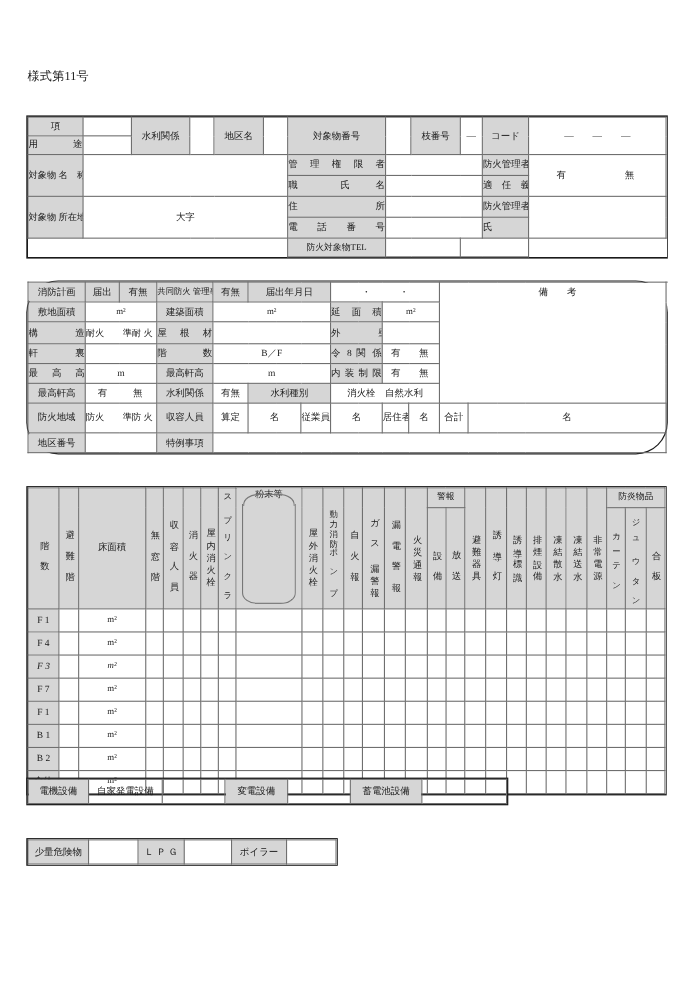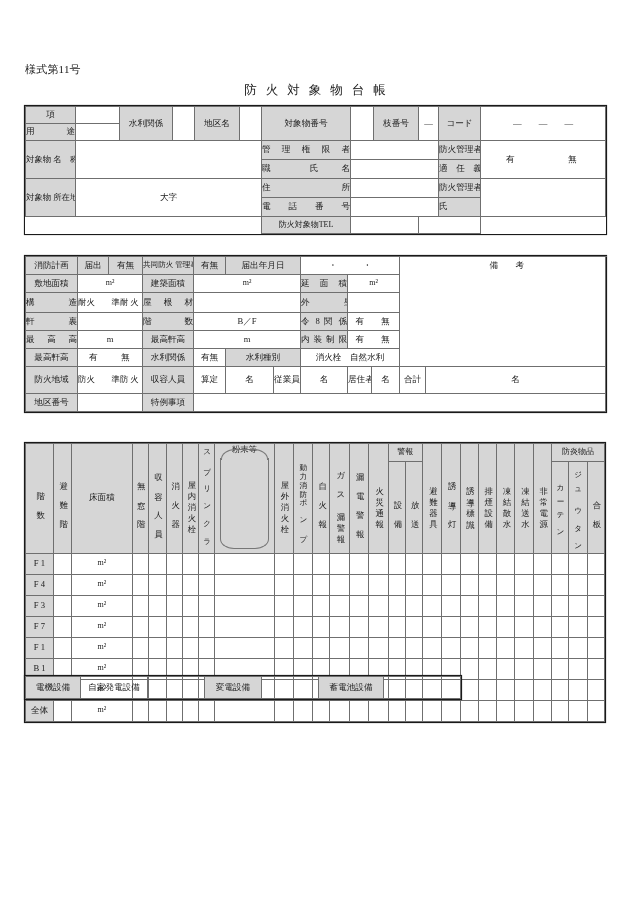--- a/index.html
+++ b/index.html
@@ -113,21 +113,20 @@
 
   .dot-row { letter-spacing: 0; }
 </style>
 </head>
 <body>
 
 <div class="page">
 
   <div class="form-no">様式第11号</div>
 
-  <div class="doc-title">防火対象物台帳</div>
 
   <table class="grid frame-outer" style="left:25px; top:106px; width:580px;">
     <colgroup>
       <col style="width:50px">
         <col style="width:44px">
         <col style="width:53px">
       <col style="width:22px">
         <col style="width:45px">
         <col style="width:22px">
       <col style="width:89px">
@@ -196,21 +195,21 @@
     <tr style="height:17px">
       <td colspan="6" style="border:none"></td>
       <td class="hd" style="font-size:8px">防火対象物TEL</td>
       <td colspan="2"></td>
       <td colspan="2"></td>
       <td colspan="2" style="border:none"></td>
     </tr>
   </tbody>
     </table>
 
-  <table class="grid frame-outer" style="left:25px; top:256px; width:580px;">
+  <table class="grid frame-outer" style="left:25px; top:256px; width:580px;border-radius:28px;">
     <colgroup>
       <col style="width:52px">
         <col style="width:31px">
         <col style="width:34px">
       <col style="width:51px">
         <col style="width:32px">
         <col style="width:25px">
       <col style="width:23px">
         <col style="width:27px">
         <col style="width:25px">
@@ -556,21 +555,21 @@
           <td></td>
           <td></td>
           <td></td>
           <td></td>
           <td></td>
           <td></td>
           <td></td>
           <td></td>
           <td></td>
         </tr>
-        <tr style="height: 21px;">
+        <tr style="height: 21px; font-style: italic;">
           <td class="hd">F 3</td>
           <td></td>
           <td class="unit-r m2">m²</td>
           <td></td>
           <td></td>
           <td></td>
           <td></td>
           <td></td>
           <td></td>
           <td></td>
@@ -733,21 +732,21 @@
           <td></td>
           <td></td>
           <td></td>
           <td></td>
           <td></td>
           <td></td>
         </tr>
       </tbody>
   </table>
 
-  <table class="grid frame-outer" style="left:25px; top:676px; width:435px;padding-left:40px;">
+  <table class="grid frame-outer" style="left:25px; top:708px; width:435px;padding-left:40px;">
     <colgroup>
       <col style="width:55px">
         <col style="width:67px">
         <col style="width:57px">
       <col style="width:57px">
         <col style="width:57px">
         <col style="width:65px">
       <col style="width:77px">
     </colgroup>
     <tbody>
@@ -756,14 +755,34 @@
       <td>自家発電設備</td>
       <td></td>
       <td class="hd">変電設備</td>
       <td></td>
       <td class="hd">蓄電池設備</td>
       <td></td>
     </tr>
   </tbody>
     </table>
 
+  <table class="grid frame-outer" style="left:25px; top:763px; width:280px;">
+    <colgroup>
+      <col style="width:55px">
+        <col style="width:45px">
+        <col style="width:42px">
+      <col style="width:43px">
+        <col style="width:50px">
+        <col style="width:45px">
+    </colgroup>
+    <tbody>
+        <tr style="height:22px">
+      <td class="hd">少量危険物</td>
+      <td></td>
+      <td class="hd">Ｌ Ｐ Ｇ</td>
+      <td></td>
+      <td class="hd">ボイラー</td>
+      <td></td>
+    </tr>
+  </tbody>
+    </table>
 
 </div>
 
 </body></html>

